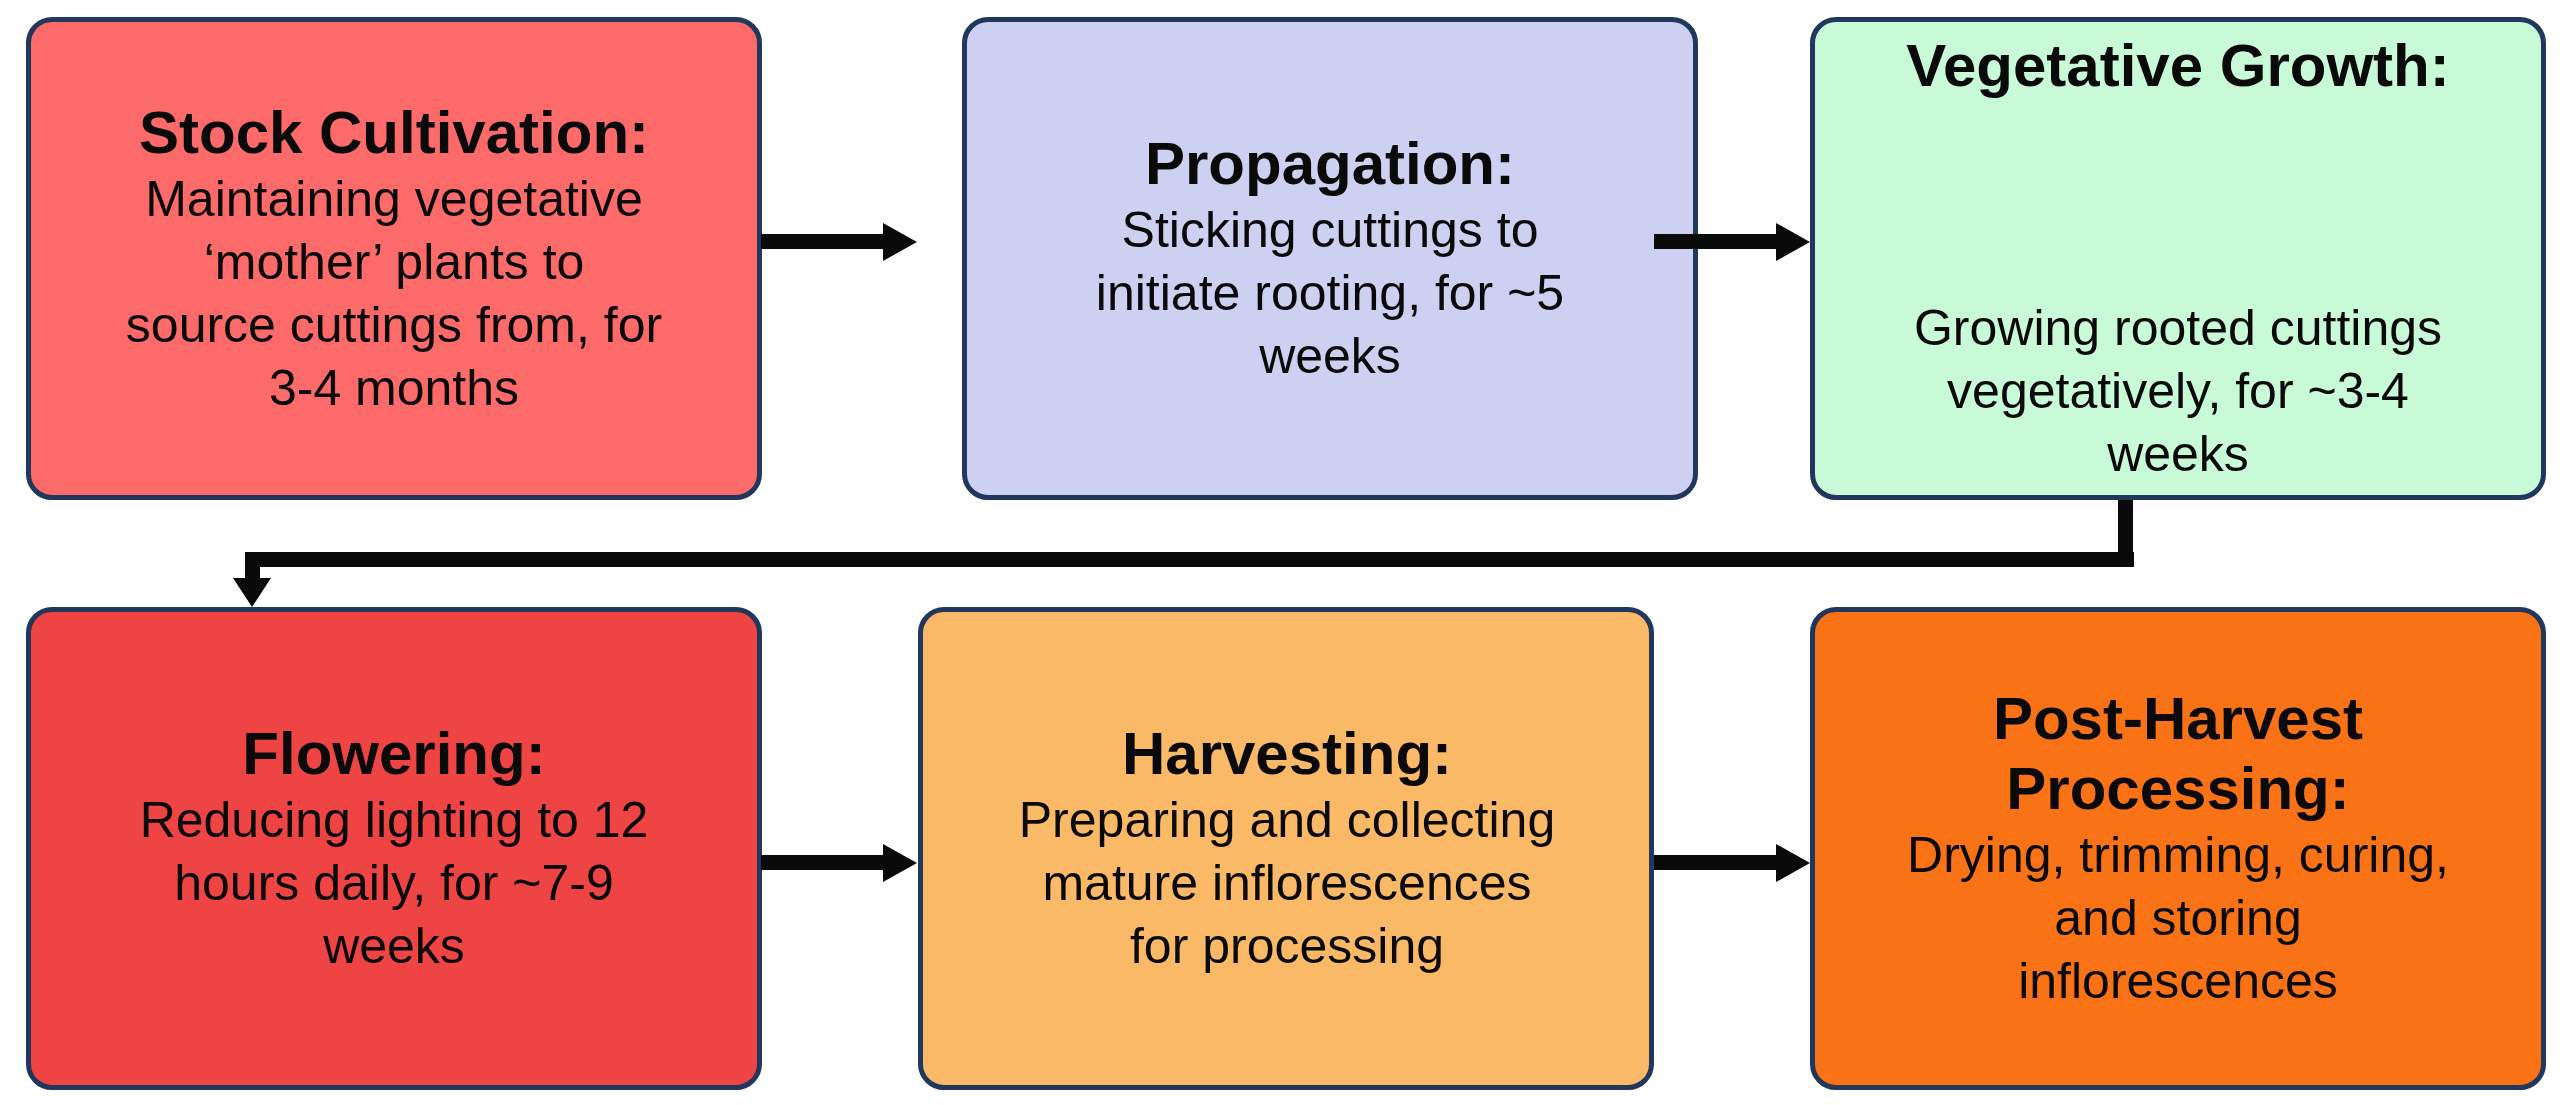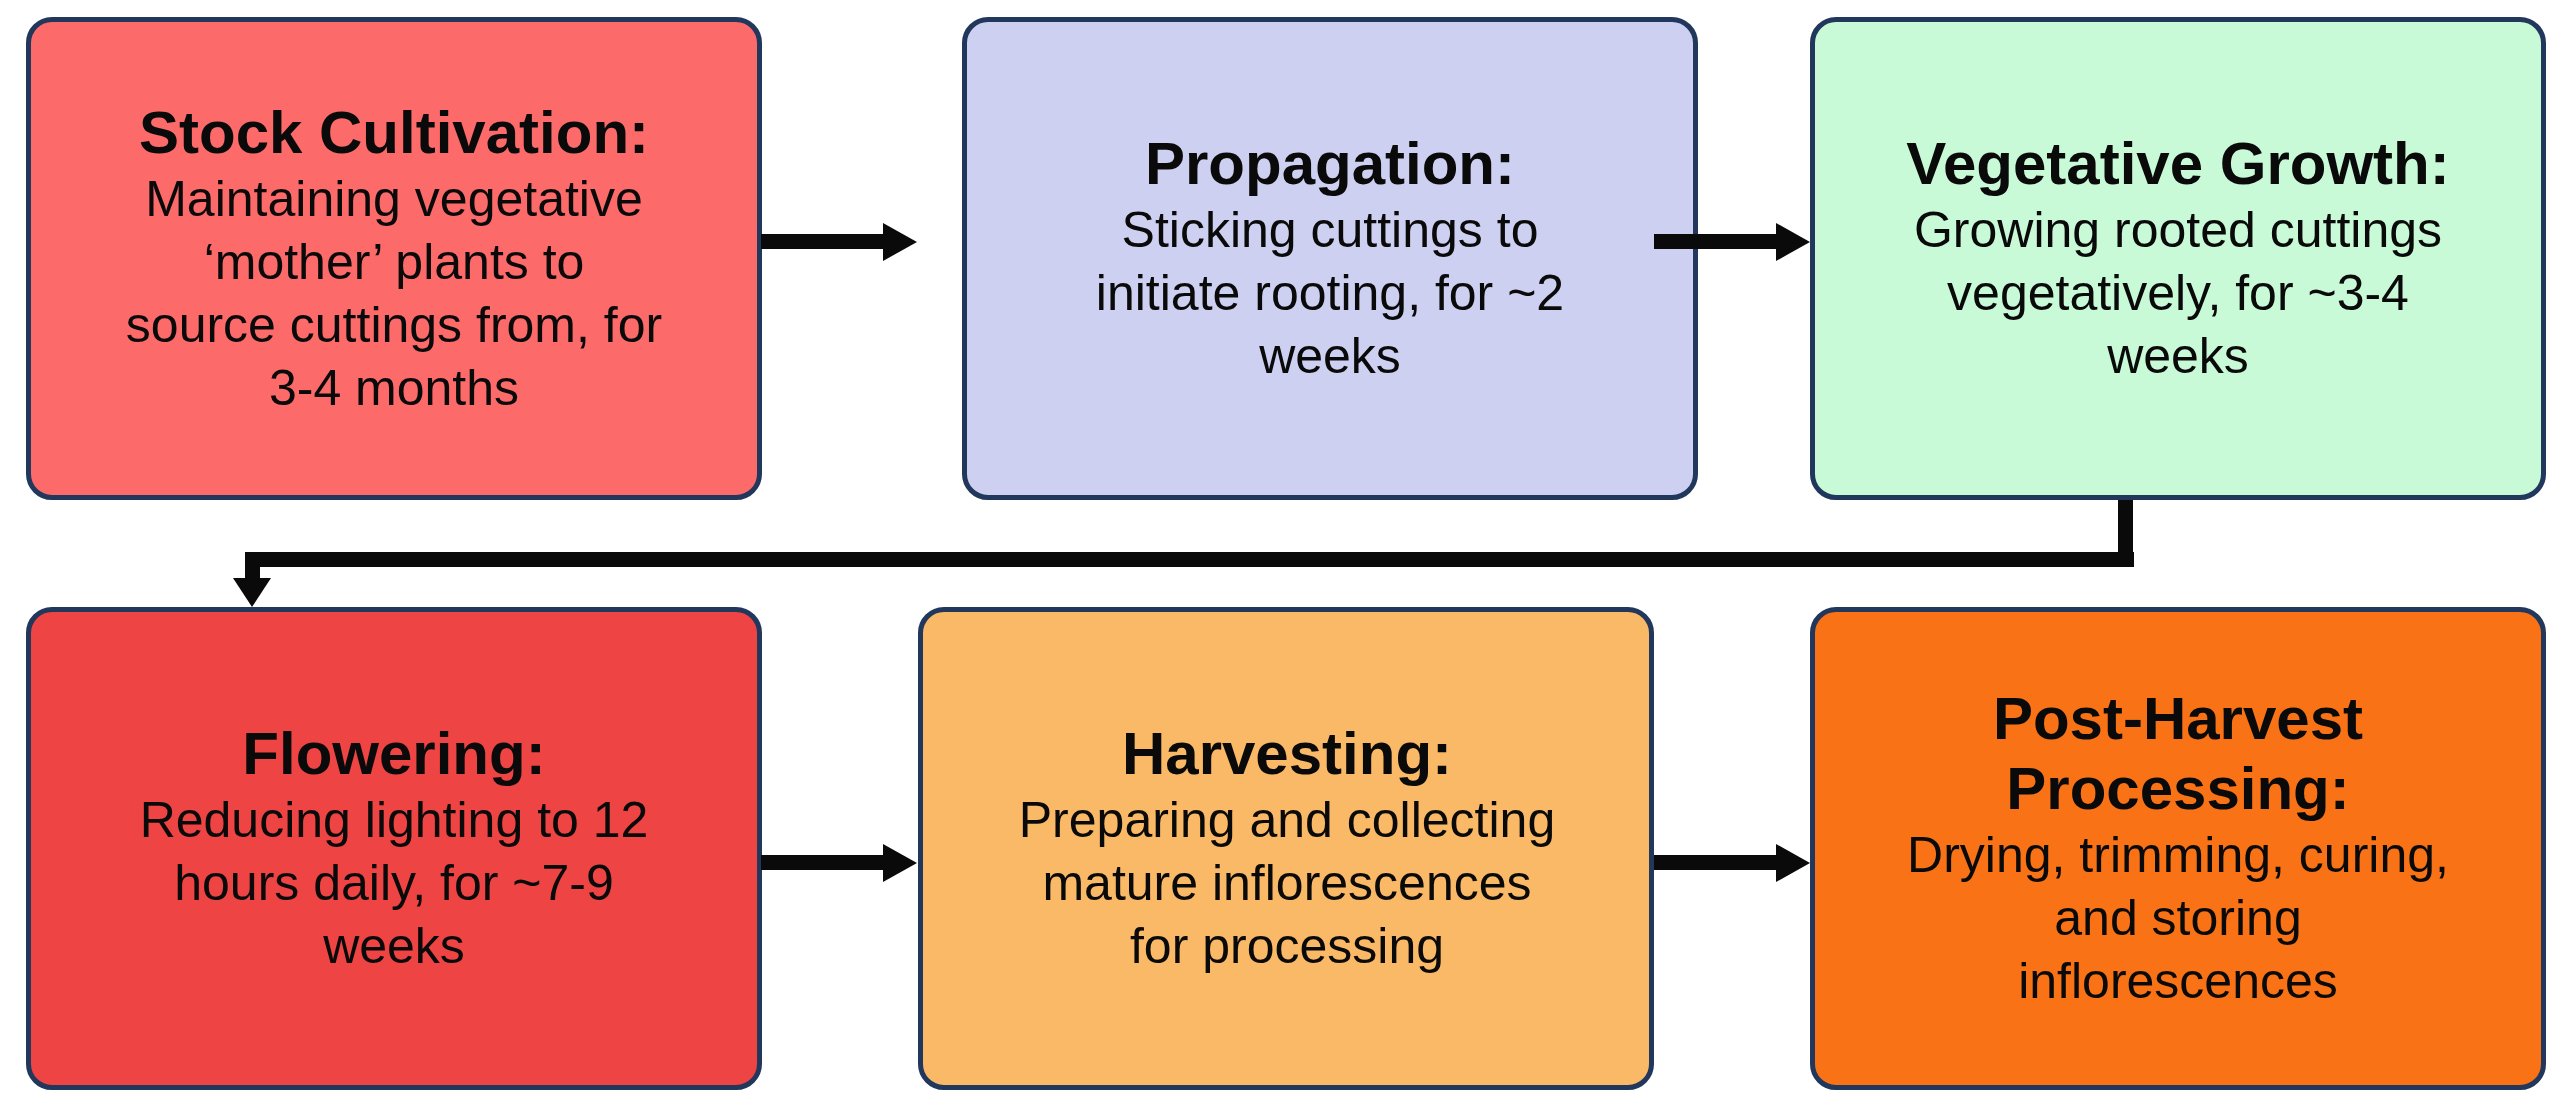--- a/index.html
+++ b/index.html
@@ -102,26 +102,26 @@
         <div class="tline">3-4 months</div>
       </div>
   </div>
 
   <div class="flow-box row1 col2" style="background-color: rgb(206, 208, 242); margin-left: 44px;">
     <div class="step-title">
         <div class="tline">Propagation:</div>
       </div>
     <div class="step-body">
         <div class="tline">Sticking cuttings to</div>
-        <div class="tline">initiate rooting, for ~2</div>
+        <div class="tline">initiate rooting, for ~5</div>
         <div class="tline">weeks</div>
       </div>
   </div>
 
-  <div class="flow-box row1 col3" style="background-color: rgb(201, 250, 216);">
+  <div class="flow-box row1 col3" style="background-color: rgb(201, 250, 216); justify-content: space-between;">
     <div class="step-title">
         <div class="tline">Vegetative Growth:</div>
       </div>
     <div class="step-body">
         <div class="tline">Growing rooted cuttings</div>
         <div class="tline">vegetatively, for ~3-4</div>
         <div class="tline">weeks</div>
       </div>
   </div>
 

